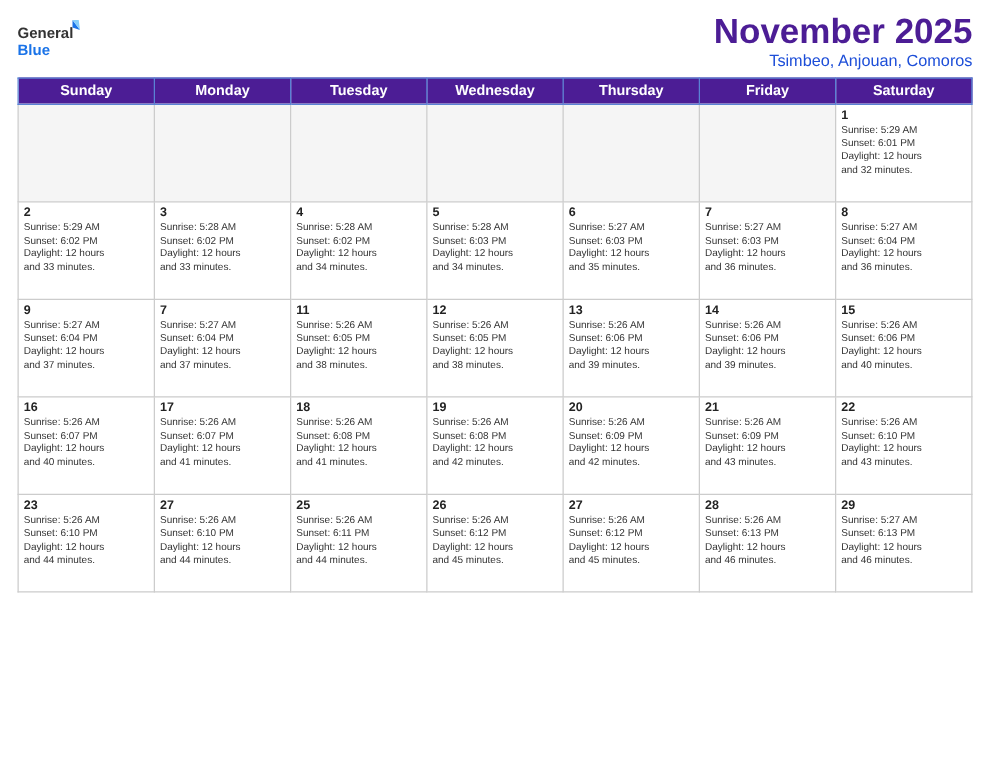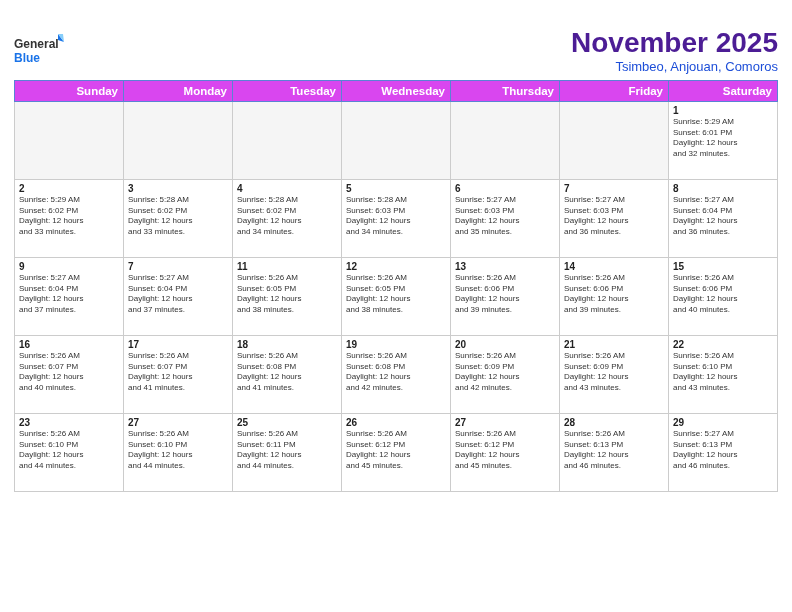--- a/index.html
+++ b/index.html
@@ -6,21 +6,21 @@
     body {
       font-family: Arial, sans-serif;
       background: #fff;
       width: 792px;
       height: 612px;
       overflow: hidden;
     }
     .page {
       width: 792px;
       height: 484px;
-      padding: 28px 14px 10px 14px;
+      padding: 10px 14px 10px 14px;
       display: flex;
       flex-direction: column;
     }
     .header {
       display: flex;
       justify-content: space-between;
       align-items: flex-start;
       margin-bottom: 6px;
     }
     .logo {
@@ -44,26 +44,26 @@
       font-weight: normal;
     }
     .calendar {
       flex: 1;
       border: 1px solid #ccc;
       border-collapse: collapse;
       width: 100%;
       table-layout: fixed;
     }
     .calendar th {
-      background: #d946ef;
+      background: #4c1d95;
       color: #fff;
       font-size: 11.5px;
       font-weight: bold;
       padding: 4px 5px;
-      text-align: right;
+      text-align: center;
       border: 1px solid #5a82d4;
     }
     .calendar td {
       vertical-align: top;
       border: 1px solid #ccc;
       padding: 3px 4px;
       font-size: 8.5px;
       color: #333;
       background: #fff;
       height: 78px;

